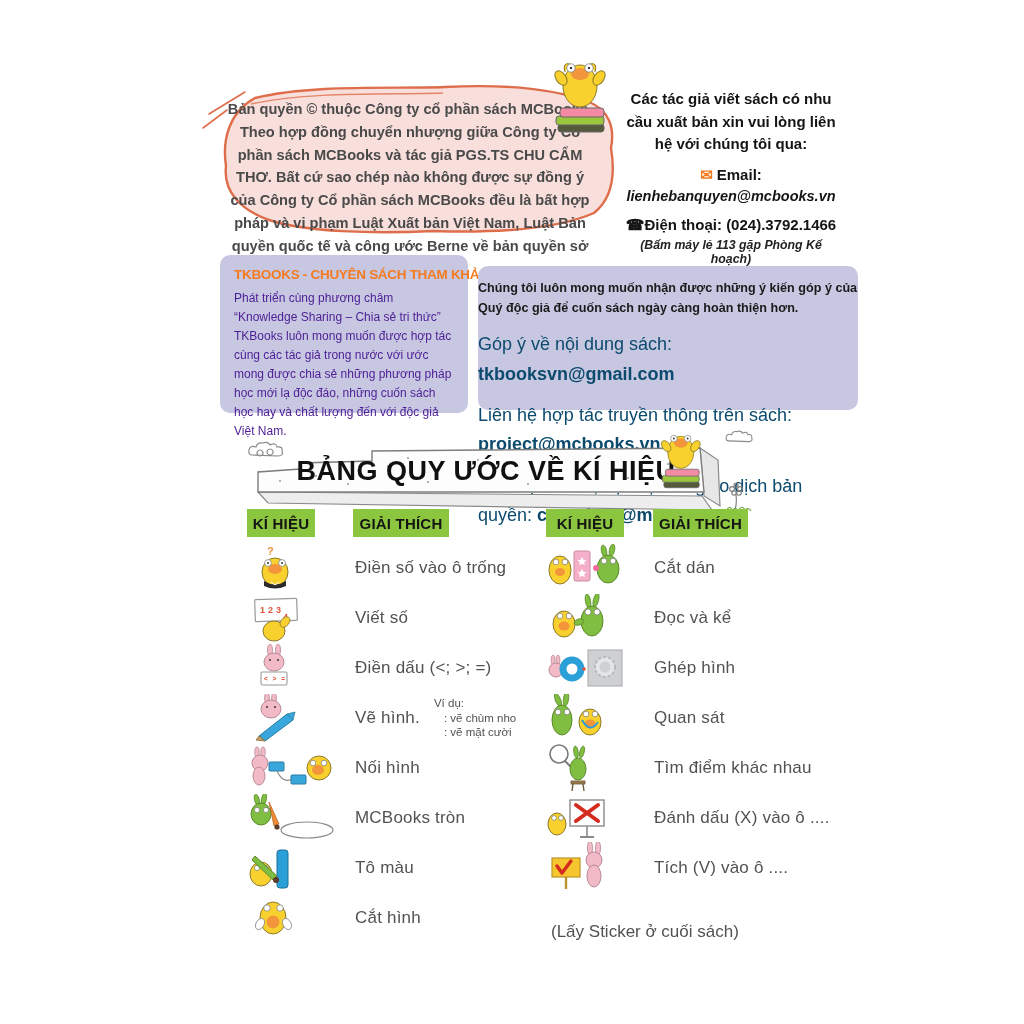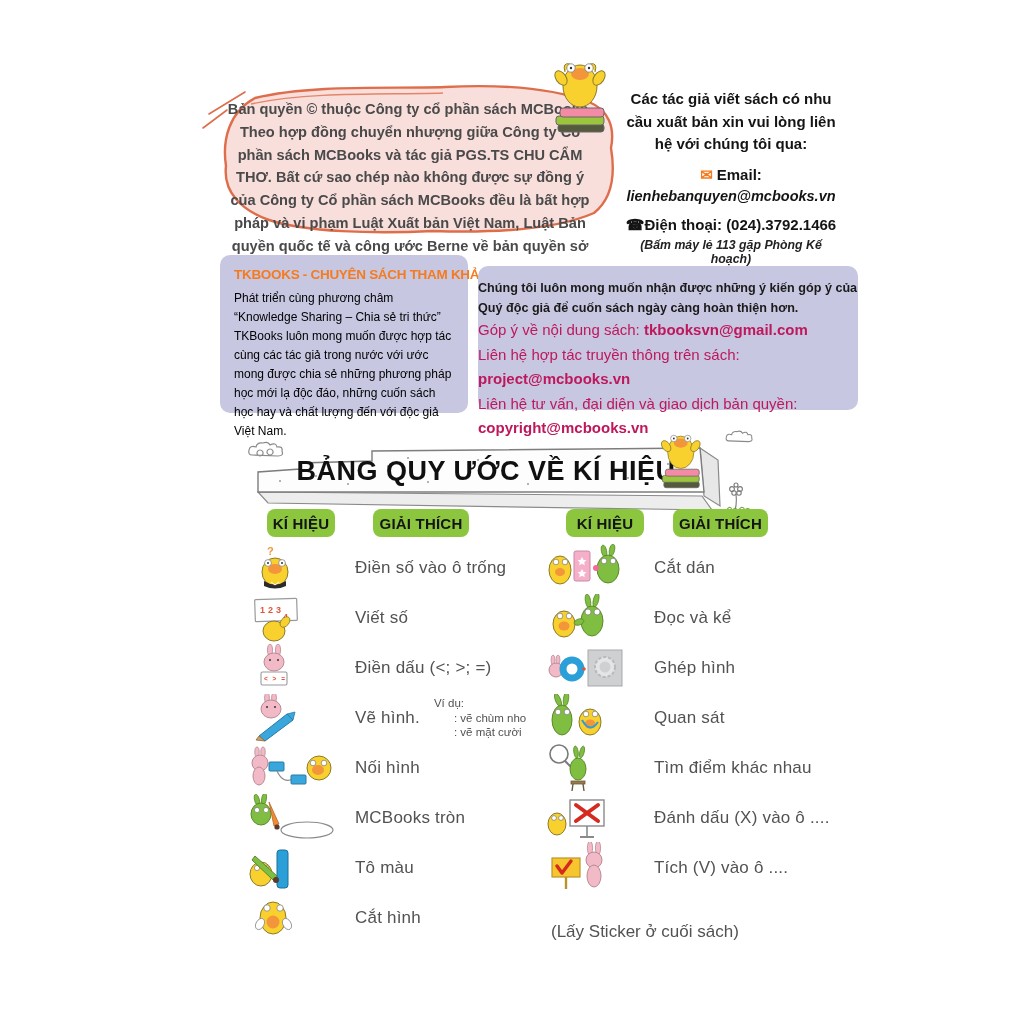--- a/index.html
+++ b/index.html
@@ -19,44 +19,44 @@
   .pub-line{margin-top:10px;font-size:15px;font-weight:bold;color:#141414;}
   .pub-line .ic{color:#f47b20;margin-right:4px;font-size:15px;}
   .pub-email-val{margin-top:4px;font-size:14.5px;font-style:italic;font-weight:bold;color:#141414;}
   .pub-phone{margin-top:12px;font-size:15px;font-weight:bold;color:#141414;}
   .pub-note{margin-top:4px;font-size:12.3px;font-style:italic;font-weight:bold;color:#222;}
 
   
   .pbox{position:absolute;background:#c7c7e1;border-radius:10px;}
   .tk-box{left:220px;top:255px;width:248px;height:158px;padding:12px 14px;box-sizing:border-box;}
   .tk-head{font-size:13.5px;font-weight:bold;color:#f47b20;letter-spacing:-0.3px;white-space:nowrap;}
-  .tk-body{margin-top:7px;font-size:12px;line-height:1.58;color:#000000;}
+  .tk-body{margin-top:7px;font-size:12px;line-height:1.58;color:#4c1d95;}
   .fb-box{left:478px;top:266px;width:380px;height:144px;padding:12px 0;box-sizing:border-box;}
   .fb-intro{font-size:12.6px;line-height:1.6;font-weight:bold;color:#1a1a1a;}
-  .fb-line{font-size:15px;line-height:1.63;color:#be185d;}
+  .fb-line{font-size:18px;line-height:1.63;color:#0c4a6e;margin-top:12px;}
   .fb-line b{font-weight:bold;}
 
   
   .banner-svg{position:absolute;left:228px;top:418px;}
   .deco{position:absolute;}
 
   
-  .gbtn{position:absolute;top:509px;height:28px;border-radius:8px;background:#8cc63e;
+  .gbtn{position:absolute;top:509px;height:28px;border-radius:0;background:#8cc63e;
         display:flex;align-items:center;justify-content:center;
-        font-size:15px;font-weight:bold;color:#141414;letter-spacing:0.2px;margin-left:20px;}
+        font-size:15px;font-weight:bold;color:#141414;letter-spacing:0.2px;}
 
   
   .col{position:absolute;top:543px;}
   .col-left{left:247px;width:300px;}
   .col-right{left:546px;width:340px;text-align:center;}
   .row{display:flex;align-items:center;height:50px;}
   .icell{width:108px;display:flex;align-items:center;}
   .rlabel{font-size:17px;color:#515254;letter-spacing:0.2px;white-space:nowrap;}
   .vnote{margin-left:14px;font-size:11.5px;line-height:1.25;color:#515254;}
-  .vnote .nt{margin-left:20px;}
+  .vnote .nt{margin-left:10px;}
   .footnote{position:absolute;left:551px;top:922px;font-size:17px;color:#515254;}
 </style>
 </head>
 <body>
 
 <div id="page">
 
   <div class="blob-wrap">
     <svg class="blob-svg" width="434" height="186" viewBox="0 0 434 186">
       <path d="M62,32 C120,18 200,23 252,21 C312,18 362,23 396,36 C416,44 422,62 418,82 C422,106 420,132 401,147 C362,164 300,167 240,165 C180,168 112,166 76,154 C48,144 30,126 33,100 C29,74 36,46 62,32 Z" fill="#f9dfdc" stroke="#de6e4b" stroke-width="2.4"></path>

